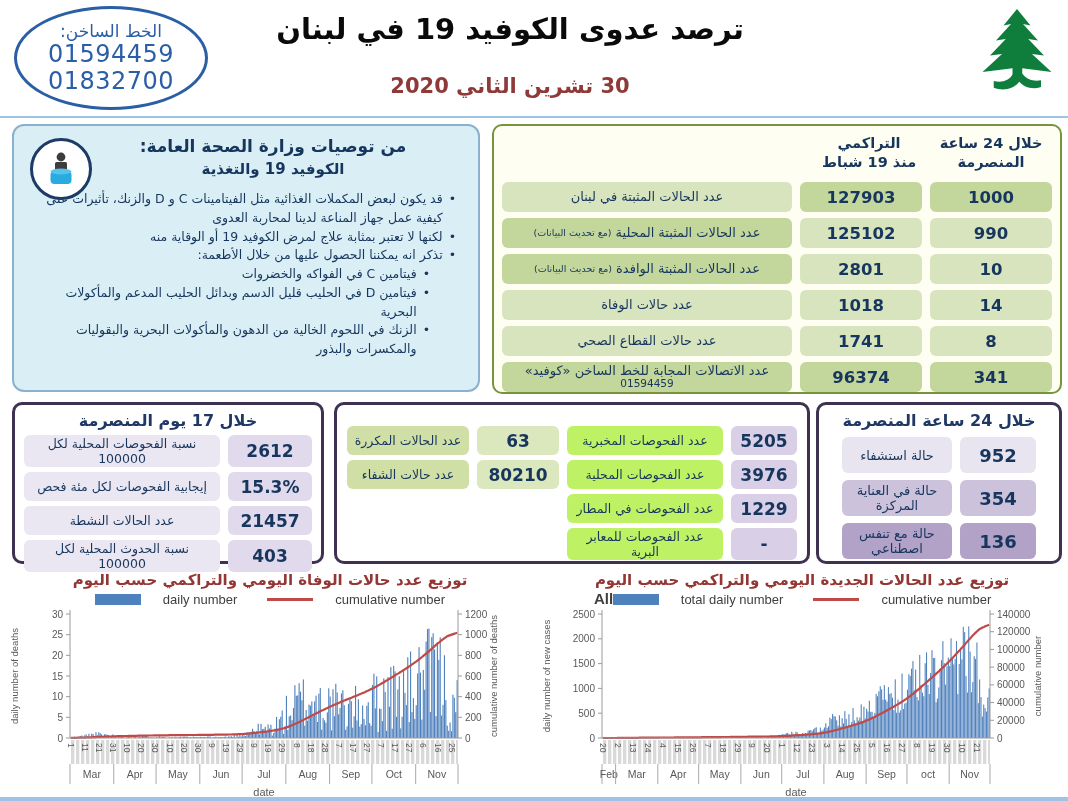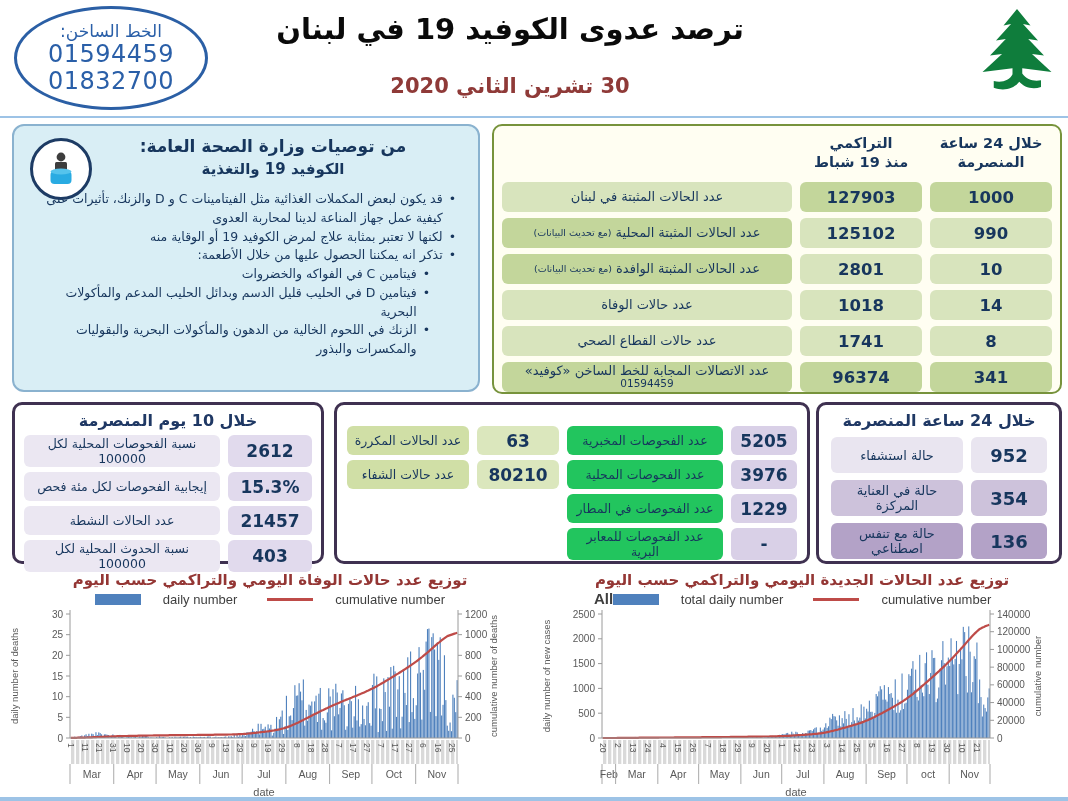--- a/index.html
+++ b/index.html
@@ -28,48 +28,48 @@
   .rhead{direction:rtl;text-align:center;color:#17365d;padding-right:8px;padding-left:66px}
   .rhead .h1{font-size:17px;font-weight:bold}
   .rhead .h2{font-size:15px;font-weight:bold;margin-top:4px}
   .rbullets{direction:rtl;margin-top:12px;color:#17365d;font-size:12.5px;line-height:1.5;padding:0 8px 0 6px}
   .bullet{display:flex;gap:6px}
   .bullet .mk{flex:0 0 auto}
   .bullet.sub{padding-right:26px}
 
   
   .stats{position:absolute;left:492px;top:124px;width:570px;height:270px;background:#fffef2;border:2px solid #77933c;border-radius:10px;padding:4px 8px}
-  .shead{display:flex;gap:8px;align-items:center;height:46px}
+  .shead{display:flex;align-items:center;height:46px}
   .shead .sp{flex:1}
   .hcell{width:122px;text-align:center;font-weight:bold;font-size:14.5px;color:#17365d;line-height:1.3;direction:rtl}
   .srow{display:flex;gap:8px;margin-top:6px}
   .cell{border-radius:6px;display:flex;align-items:center;justify-content:center}
   .lab{flex:1;background:#d8e4bd;font-size:13px;color:#17365d;direction:rtl;padding:2px 8px;text-align:center;min-height:30px;line-height:1.15}
   .lab.dk{background:#c3d69b}
   .lab.stack{flex-direction:column;line-height:1.1}
   .val{width:122px;background:#d8e4bd;font-weight:bold;font-size:16.5px;color:#17365d;min-height:30px}
   .val.dk{background:#c3d69b}
   .note{font-size:9.5px;margin-right:4px}
   .note.block{font-size:10.5px;margin:0}
 
   
   .pbox{position:absolute;border:3px solid #3f3151;border-radius:10px;background:#fff}
   #box14{left:12px;top:402px;width:312px;height:162px;padding:4px 9px}
   #boxmid{left:334px;top:402px;width:476px;height:162px;padding:16px 10px 6px}
-  #box24{left:816px;top:402px;width:246px;height:162px;padding:4px 12px}
+  #box24{left:816px;top:402px;width:246px;height:162px;padding:4px 23px}
   .btitle{text-align:center;font-weight:bold;font-size:16px;color:#1f3864;direction:rtl;margin-top:2px}
   .prow{display:flex;gap:8px;margin-top:5px}
   .plab{flex:1;background:#ebe7f2;border-radius:6px;font-size:12.5px;color:#17365d;direction:rtl;display:flex;align-items:center;justify-content:center;min-height:29px;padding:1px 6px;text-align:center}
   .pval{width:84px;background:#e1daed;border-radius:6px;font-weight:bold;font-size:17px;color:#17365d;display:flex;align-items:center;justify-content:center;min-height:29px}
   .midwrap{display:flex;gap:8px}
   .gcol{width:212px}
   .pcol{flex:1}
   .glab{background:#d0dfa6}
   .gval{background:#dbe7bd;width:82px}
-  .plab2{background:#22c55e}
+  .plab2{background:#bef264}
   .pval2{background:#d9d0e7;width:66px}
   .prow.tall{margin-top:7px}
   .prow.tall .plab{min-height:36px;font-size:13px}
   .prow.tall .pval{min-height:36px;width:76px;font-size:18px}
 
   
   .chart{position:absolute;top:570px;width:528px}
   #chart-0{left:6px}
   #chart-1{left:538px}
   .ctitle{text-align:center;color:#943634;font-weight:bold;font-size:15px;direction:rtl;height:20px;line-height:20px}
@@ -198,21 +198,21 @@
             <span>عدد الاتصالات المجابة  للخط الساخن «كوفيد»</span>
             <span class="note block">01594459</span>
           </div>
           <div class="cell val dk">96374</div>
           <div class="cell val dk">341</div>
         </div>
       </div>
   </div>
 
   <div class="pbox" id="box14">
-    <div class="btitle">خلال 10 يوم المنصرمة</div>
+    <div class="btitle">خلال 17 يوم المنصرمة</div>
     <div id="box14-rows">
         <div class="prow">
           <div class="plab">نسبة الفحوصات  المحلية لكل 100000</div>
           <div class="pval">2612</div>
         </div>
         <div class="prow">
           <div class="plab">إيجابية الفحوصات لكل مئة فحص</div>
           <div class="pval">15.3%</div>
         </div>
         <div class="prow">

